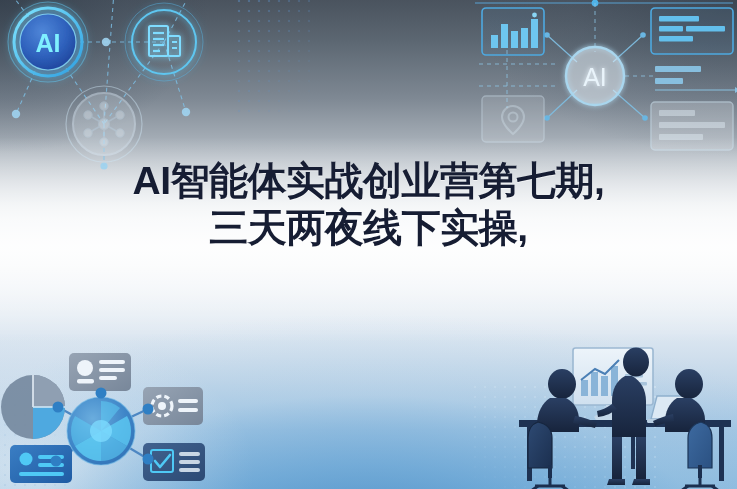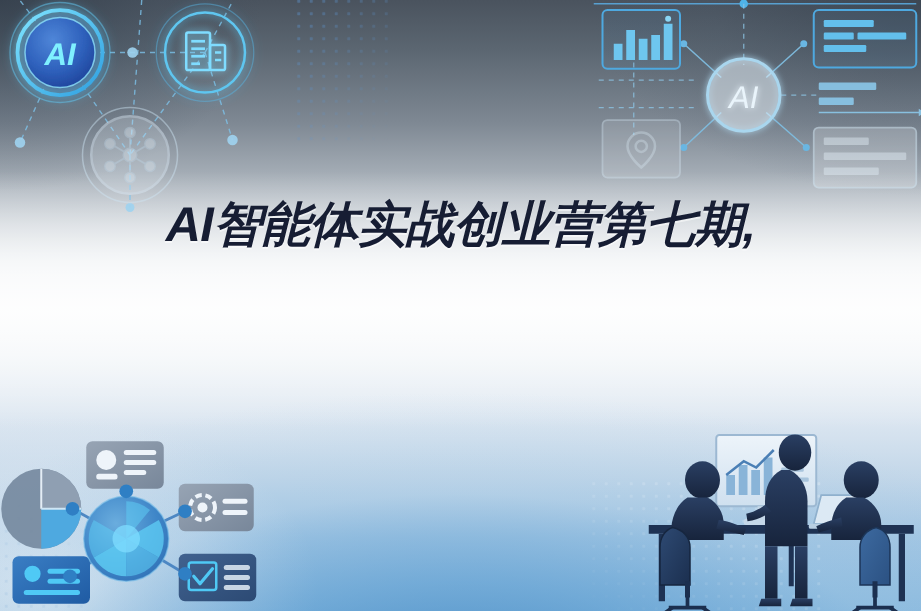--- a/index.html
+++ b/index.html
@@ -7,21 +7,20 @@
     padding: 0;
     background: #ffffff;
   }
   #poster {
     position: relative;
     width: 737px;
     height: 489px;
     overflow: hidden;
     font-family: "Liberation Sans", "DejaVu Sans", sans-serif;
     background: #d9e2ea;
-    font-style: italic;
   }
 
   
   .bg-base {
     position: absolute; inset: 0;
     background:
       linear-gradient(to bottom,
         #4a535e 0%,
         #5b6671 8%,
         #7e8893 20%,
@@ -517,15 +516,16 @@
         <path d="M196 86 c7 2 11 8 11 16 l0 30 l-24 0 l0 -30 c0 -8 5 -14 13 -16 z" fill="url(#chairG2)" stroke="#1c3557" stroke-width="1.2"></path>
         <rect x="193" y="129" width="4" height="13" fill="#1b2f4f"></rect>
         <path d="M180 150 L210 150 M195 140 L195 150" stroke="#1b2f4f" stroke-width="3" fill="none"></path>
         <path d="M183 150 l-7 5 M207 150 l7 5" stroke="#1b2f4f" stroke-width="3" fill="none"></path>
       </g>
     </svg>
   </div>
 
   <div class="title-block">
     <div class="title-line">AI智能体实战创业营第七期,</div>
+    <div class="title-line">三天两夜线下实操,</div>
   </div>
 
 </div>
 
 </body></html>

